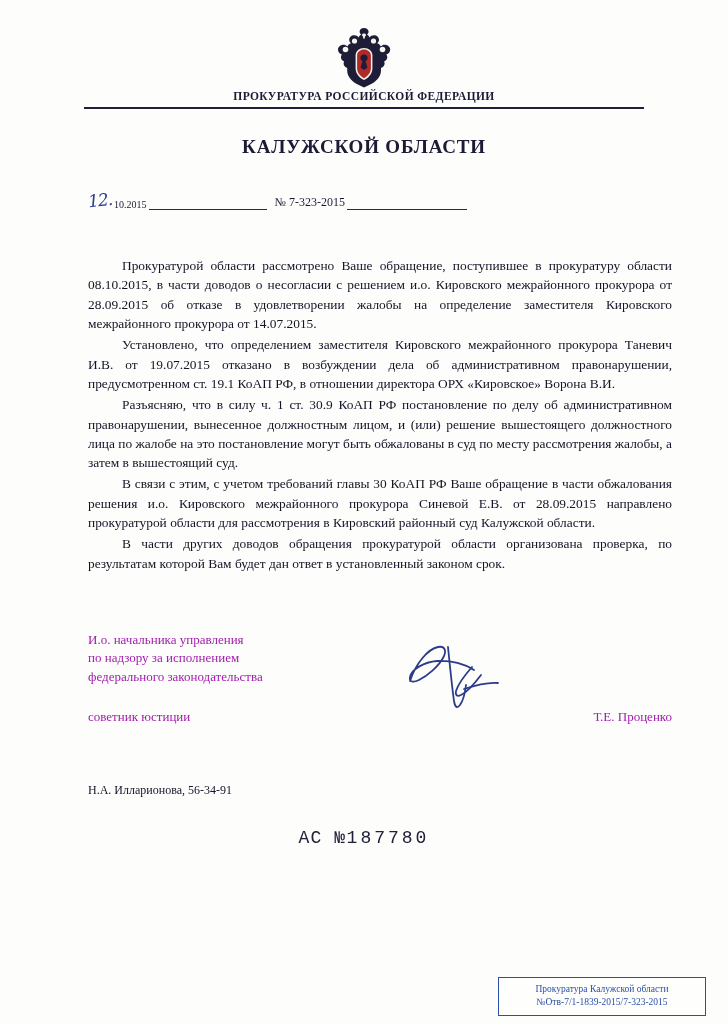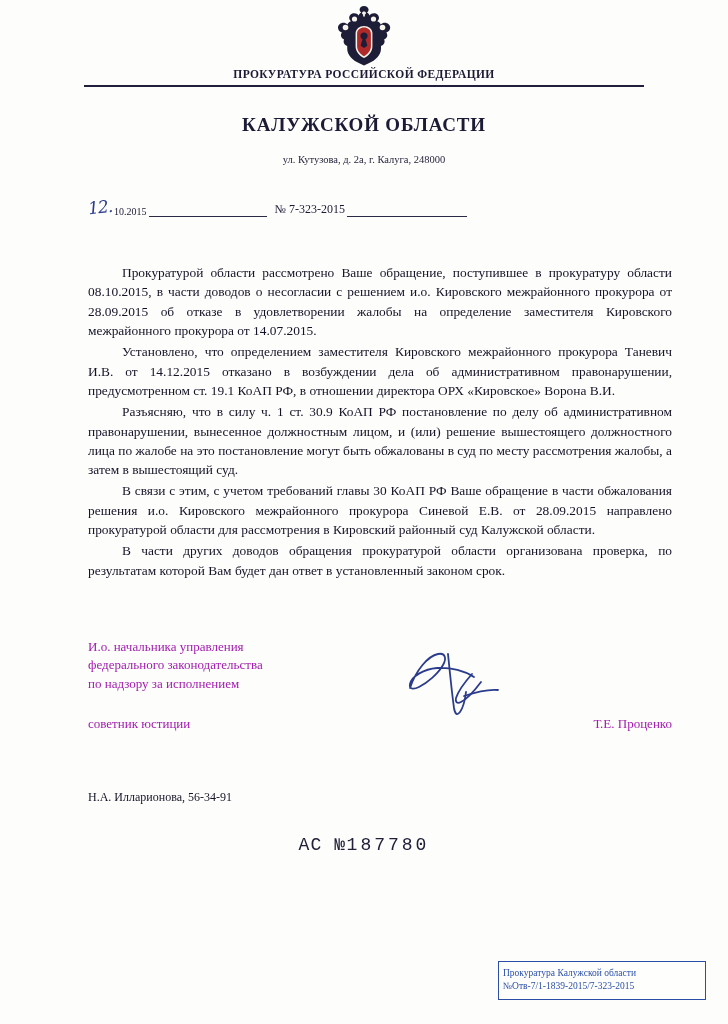--- a/index.html
+++ b/index.html
@@ -16,21 +16,21 @@
     overflow: hidden;
   }
   .page {
     position: absolute;
     inset: 0;
     background: #fdfdfb;
   }
   
   .letterhead {
     text-align: center;
-    padding-top: 4px;
+    padding-top: 26px;
   }
   .emblem {
     width: 56px;
     height: 62px;
     margin: 0 auto 2px;
     display: block;
   }
   .org-name {
     font-size: 11.5px;
     font-weight: bold;
@@ -154,25 +154,25 @@
     text-align: center;
     font-size: 18px;
     letter-spacing: 1.2px;
     color: #20203a;
     font-family: Liberation Mono, monospace;
   }
   .serial .digits { letter-spacing: 3px; }
   .stamp {
     position: absolute;
     right: 22px;
-    bottom: 24px;
+    bottom: 8px;
     width: 198px;
     border: 1px solid #2a4fa8;
     padding: 5px 4px 6px;
-    text-align: left;
+    text-align: center;
     color: #2a4fa8;
     font-size: 9.5px;
     line-height: 1.35;
     background: rgba(255,255,255,0.6);
   }
 </style>
 </head>
 <body>
 
 <div class="page">
@@ -198,46 +198,45 @@
       </g>
     </svg>
     <div class="org-name">ПРОКУРАТУРА РОССИЙСКОЙ ФЕДЕРАЦИИ</div>
     <div class="rule-main"></div>
   </div>
 
   <div class="dept-title">
     <span class="l2">КАЛУЖСКОЙ ОБЛАСТИ</span>
   </div>
 
-  <div class="address">ул. Кутузова, д. 2а, г. Калуга, 248000</div>
 
   <div class="meta">
     <div class="meta-row">
       <span class="handwritten-day">12.</span>
       <span class="date-text">10.2015</span>
       <span class="line date-line"></span>
       <span class="no-label">№</span>
       <span class="num-text">7-323-2015</span>
       <span class="line num-line"></span>
     </div>
   </div>
 
   <div class="body">
     <p>Прокуратурой области рассмотрено Ваше обращение, поступившее в прокуратуру области 08.10.2015, в части доводов о несогласии с решением и.о. Кировского межрайонного прокурора от 28.09.2015 об отказе в удовлетворении жалобы на определение заместителя Кировского межрайонного прокурора от 14.07.2015.</p>
-    <p>Установлено, что определением заместителя Кировского межрайонного прокурора Таневич И.В. от 14.12.2015 отказано в возбуждении дела об административном правонарушении, предусмотренном ст. 19.1 КоАП РФ, в отношении директора ОРХ «Кировское» Ворона В.И.</p>
+    <p>Установлено, что определением заместителя Кировского межрайонного прокурора Таневич И.В. от 19.07.2015 отказано в возбуждении дела об административном правонарушении, предусмотренном ст. 19.1 КоАП РФ, в отношении директора ОРХ «Кировское» Ворона В.И.</p>
     <p>Разъясняю, что в силу ч. 1 ст. 30.9 КоАП РФ постановление по делу об административном правонарушении, вынесенное должностным лицом, и (или) решение вышестоящего должностного лица по жалобе на это постановление могут быть обжалованы в суд по месту рассмотрения жалобы, а затем в вышестоящий суд.</p>
     <p>В связи с этим, с учетом требований главы 30 КоАП РФ Ваше обращение в части обжалования решения и.о. Кировского межрайонного прокурора Синевой Е.В. от 28.09.2015 направлено прокуратурой области для рассмотрения в Кировский районный суд Калужской области.</p>
     <p>В части других доводов обращения прокуратурой области организована проверка, по результатам которой Вам будет дан ответ в установленный законом срок.</p>
   </div>
 
   <div class="sign">
     <div class="sign-title">
       <div>И.о. начальника управления</div>
+      <div>по надзору за исполнением</div>
       <div>федерального законодательства</div>
-      <div>по надзору за исполнением</div>
     </div>
     <div class="sign-row">
       <span>советник юстиции</span>
       <span>Т.Е. Проценко</span>
     </div>
     <svg class="signature-glyph" viewBox="0 0 120 76">
       <g fill="none" stroke="#2b3c8c" stroke-width="1.8" stroke-linecap="round">
         <path d="M8 44c6-18 18-32 28-34 7-1.5 9 4 5 11-5 9-16 18-24 22-6 3-10 2-9-3 2-8 14-15 27-16 14-1 28 3 37 9"></path>
         <path d="M46 10c2 20 4 40 6 54 1 6 3 8 6 4 3-4 5-12 6-20"></path>
         <path d="M70 30c-8 9-14 18-16 24-1 4 1 6 5 4 6-3 14-12 20-20"></path>

